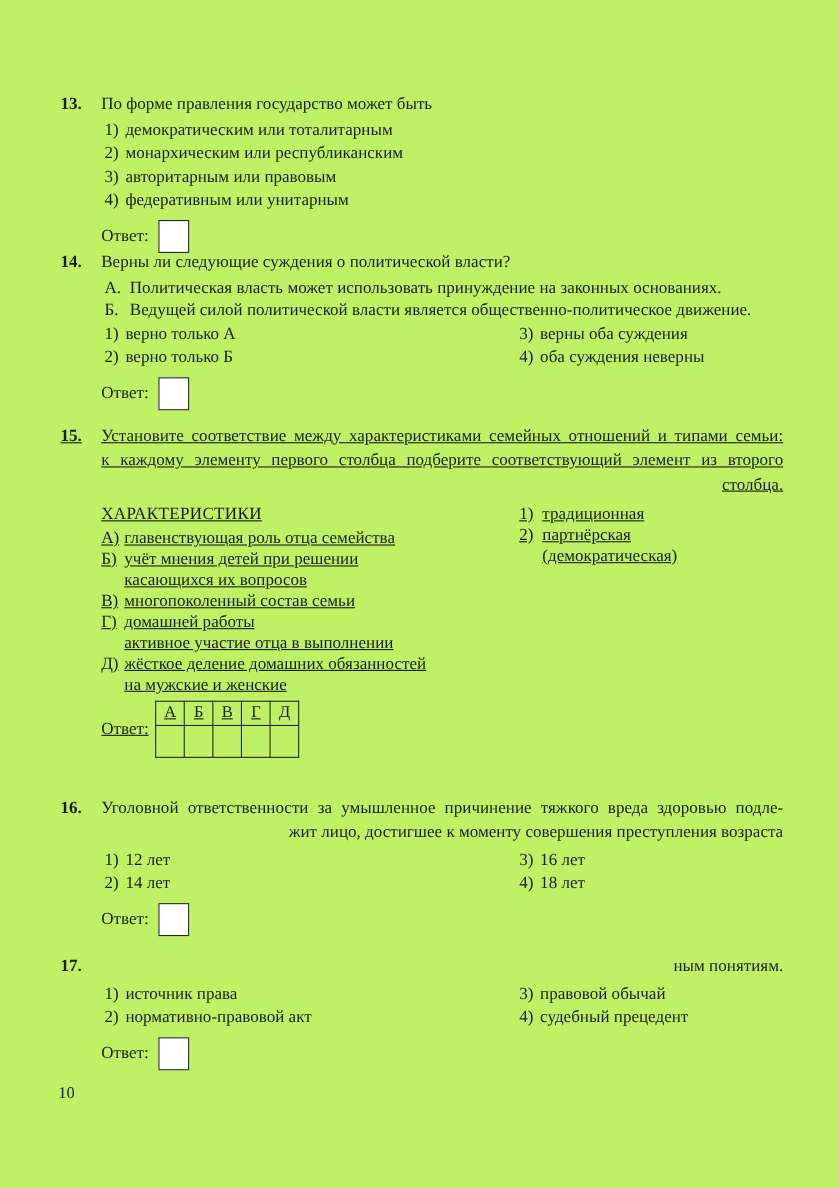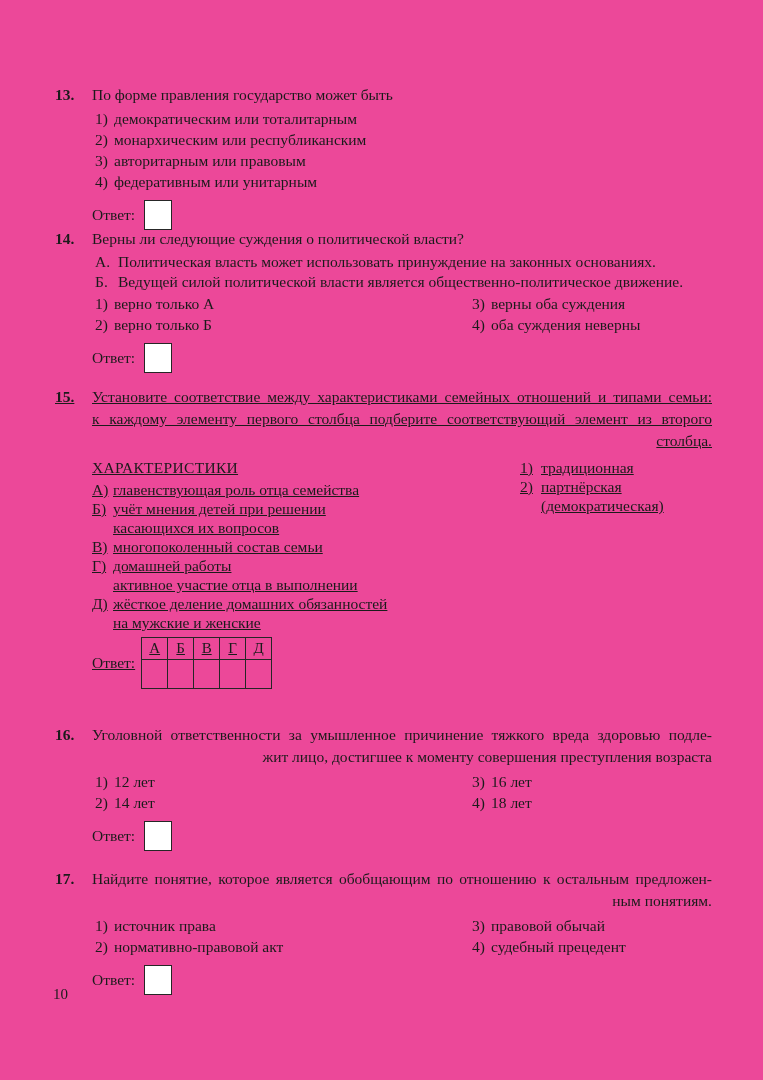--- a/index.html
+++ b/index.html
@@ -1,20 +1,20 @@
 <!DOCTYPE html>
 <html><head>
 <meta charset="utf-8">
 <style>
   html, body { margin: 0; padding: 0; background: #ffffff; }
   .page {
     position: relative;
     width: 763px;
     height: 1080px;
-    background: #ec4899;
+    background: #bef264;
     font-family: "Liberation Serif", "DejaVu Serif", serif;
     font-size: 15.5px;
     color: #1b1b1b;
     overflow: hidden;
   }
   .q {
     position: absolute;
     left: 55px;
     right: 51px;
     display: grid;
@@ -44,21 +44,20 @@
   .opts2 .opt { line-height: 20.5px; }
 
   .statements { margin-top: 2px; margin-left: 3px; }
   .stmt { display: flex; line-height: 20px; }
   .stmt .ms { flex: 0 0 23px; }
 
   .match {
     margin-top: 6px;
     display: grid;
     grid-template-columns: 380px 1fr;
-    gap: 48px;
   }
   .colhead { line-height: 20px; margin-bottom: 2px; letter-spacing: 0.3px; }
   .mitem { display: flex; line-height: 19px; }
   .mitem .ml { flex: 0 0 21px; }
   .instruction { margin-top: 3px; line-height: 22px; }
 
   .answer-row {
     margin-top: 8px;
     display: flex;
     align-items: center;
@@ -276,21 +275,20 @@
         <span>Ответ:</span>
         <span class="abox"></span>
       </div>
     </div>
   </section>
 
   <section class="q" id="q17">
     <div class="qnum">17.</div>
     <div class="qbody">
       <div class="qtext">
-        <div class="tline jl">Найдите понятие, которое является обобщающим по отношению к остальным предложен-</div>
         <div class="tline">ным понятиям.</div>
       </div>
       <div class="opts2" style="margin-top:4px;">
         <div class="opt">
           <span class="m">1)</span>
           <span>источник права</span>
         </div>
         <div class="opt">
           <span class="m">3)</span>
           <span>правовой обычай</span>

